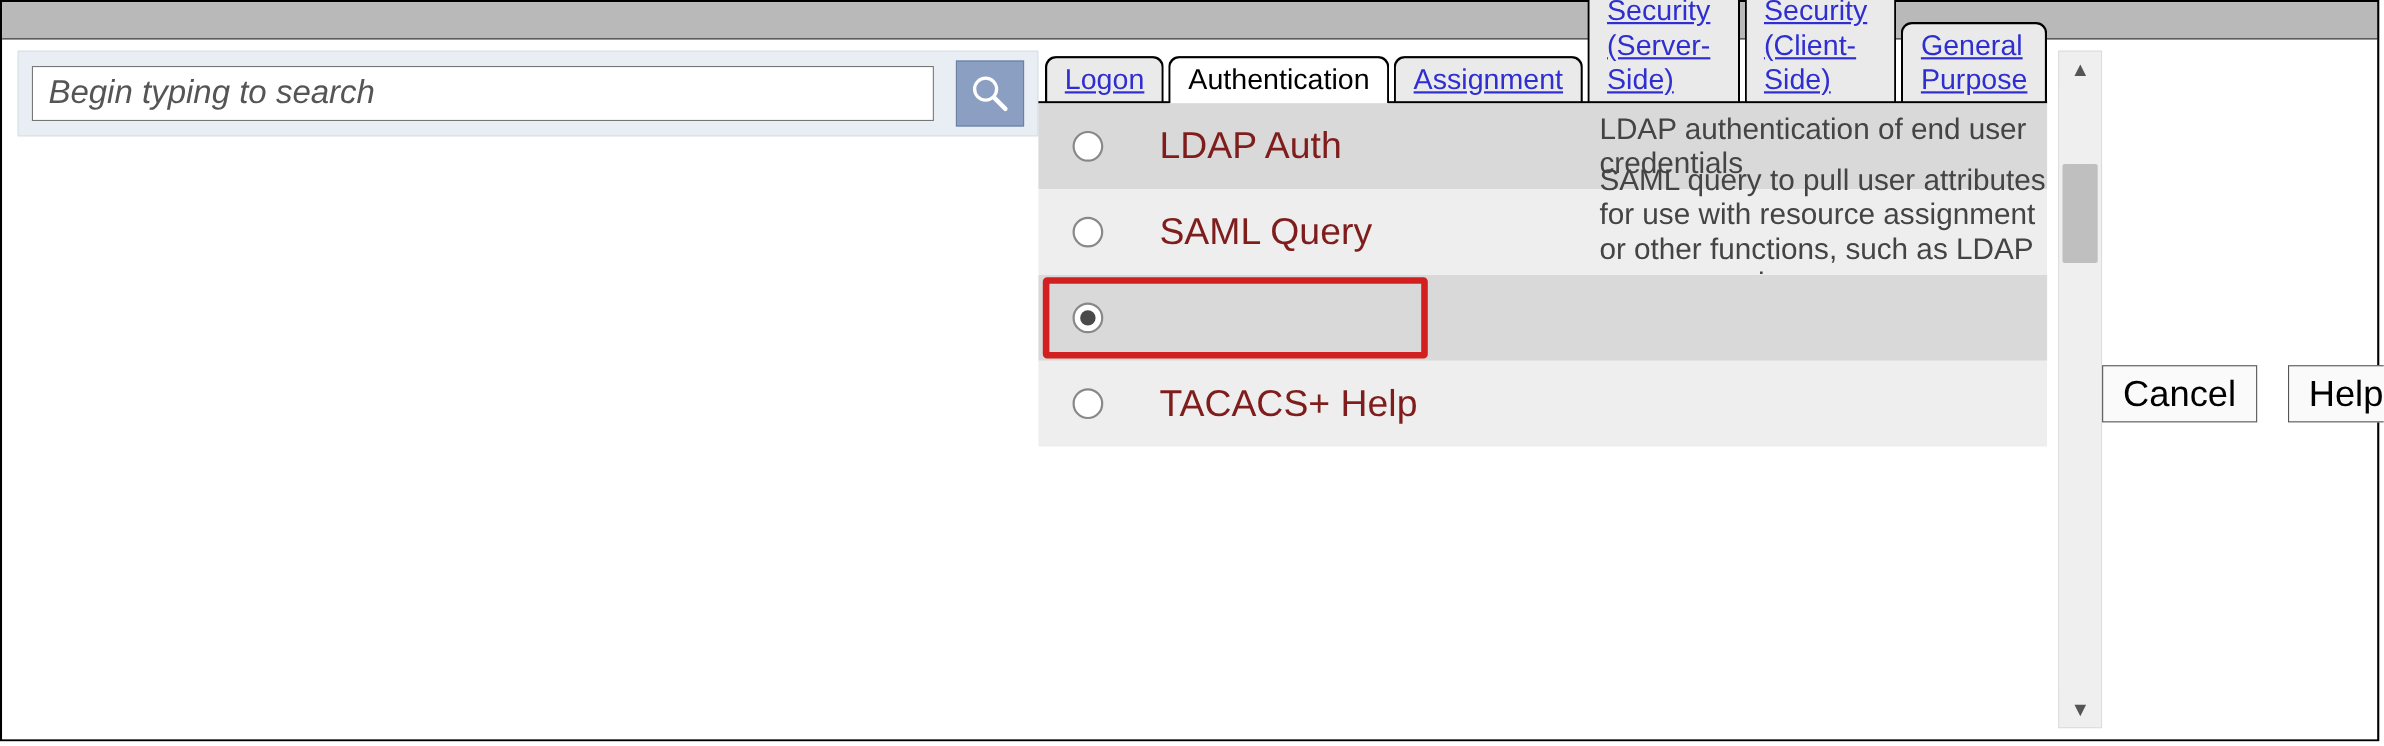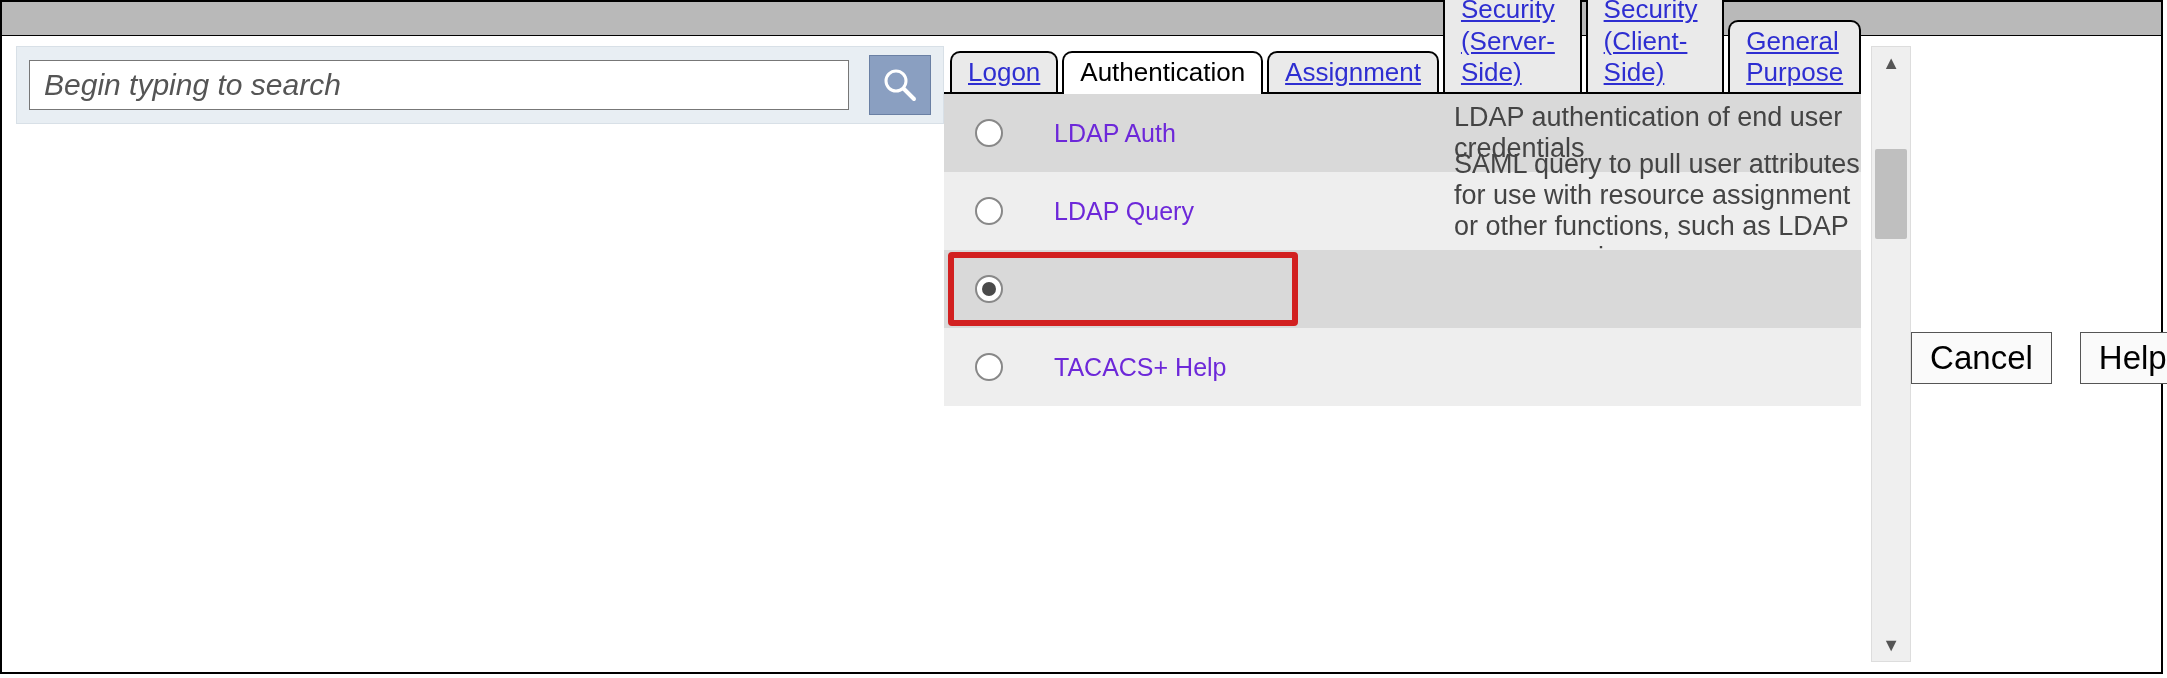--- a/index.html
+++ b/index.html
@@ -138,22 +138,22 @@
     cursor: pointer;
   }
   .radio.selected::after {
     content: "";
     width: 14px; height: 14px;
     background: #4a4a4a;
     border-radius: 50%;
   }
   .name-cell {
     width: 420px;
-    font-size: 25px;
-    color: #6d28d9;
+    font-size: 34px;
+    color: #7f1d1d;
     padding-left: 20px;
   }
   .desc-cell {
     flex: 1;
     font-size: 27px;
     color: #444;
   }
   .highlight-box {
     position: absolute;
     left: 4px; top: 2px;
@@ -247,21 +247,21 @@
               <div class="radio"></div>
             </div>
             <div class="name-cell">LDAP Auth</div>
             <div class="desc-cell">LDAP authentication of end user credentials</div>
           </div>
 
           <div class="row">
             <div class="radio-cell">
               <div class="radio"></div>
             </div>
-            <div class="name-cell">LDAP Query</div>
+            <div class="name-cell">SAML Query</div>
             <div class="desc-cell">SAML query to pull user attributes for use with resource assignment or other functions, such as LDAP group mapping</div>
           </div>
 
           <div class="row alt">
             <div class="highlight-box"></div>
             <div class="radio-cell">
               <div class="radio selected"></div>
             </div>
           </div>
 

